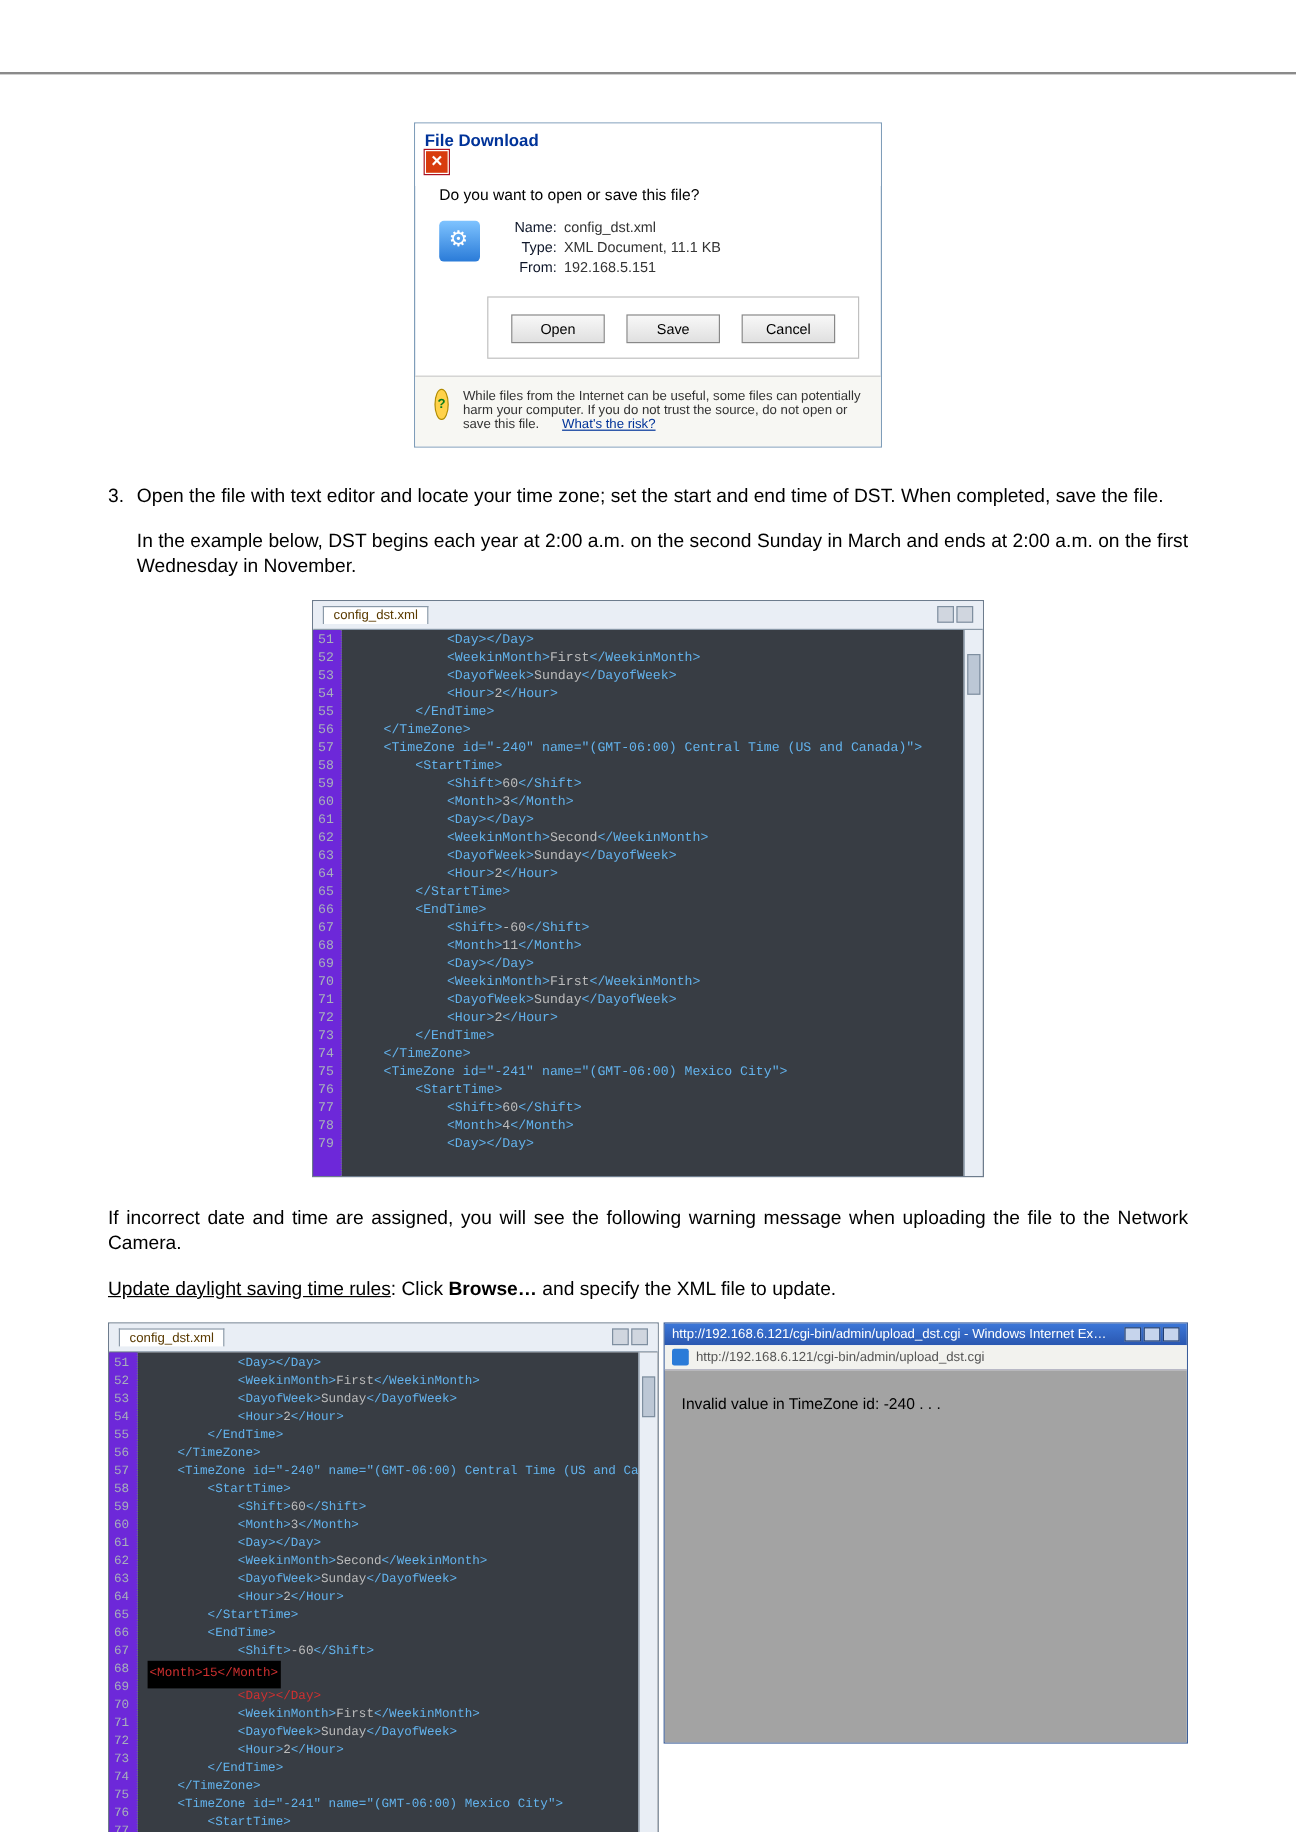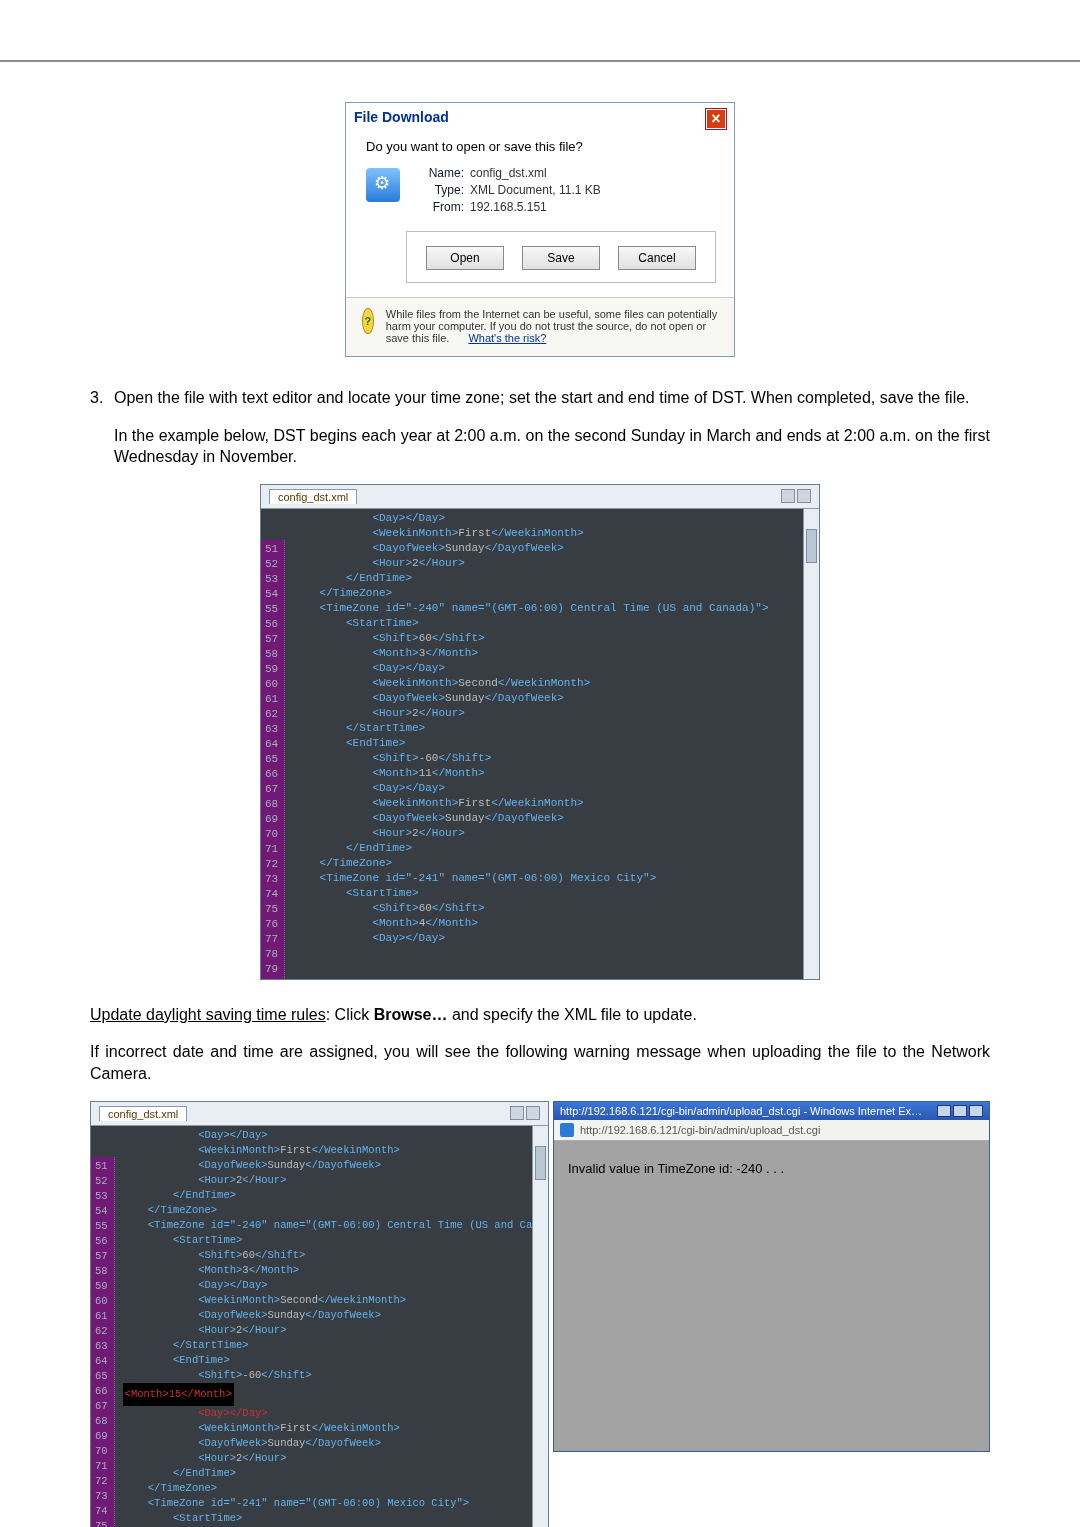--- a/index.html
+++ b/index.html
@@ -19,20 +19,21 @@
     margin: 0 auto 30px auto;
     border: 1px solid #7f9db9;
     background: #fff;
   }
   .fd-title {
     background: #fff;
     padding: 6px 8px 10px 8px;
     display: flex;
     justify-content: space-between;
     align-items: flex-start;
+    flex-direction: column;
   }
   .fd-title-text {
     color: #003399;
     font-weight: bold;
     font-size: 14px;
   }
   .fd-close {
     width: 20px; height: 20px;
     background: #d83c0e;
     color: #fff;
@@ -128,26 +129,25 @@
   .cs-tab .wbtns { display:flex; gap:2px;}
   .cs-tab .wbtn { width:14px;height:14px;background:#d0d6df;border:1px solid #7f8fa0;}
   .cs-body {
     background:#383d44;
     font-family: "Courier New", monospace;
     font-size: 11px;
     line-height: 15px;
     display:flex;
   }
   .cs-gutter {
-    background:#701a75;
+    background:#6d28d9;
     color:#a7b0bb;
     text-align:right;
-    padding: 2px 6px 2px 4px;
+    padding: 2px 6px 18px 4px;
     border-right:1px dotted #6a7482;
-    margin-top:31px;
   }
   .cs-code {
     color:#63b3ed;
     padding:2px 4px 2px 8px;
     white-space:pre;
     overflow:hidden;
     flex:1;
   }
   .cs-code .tag { color:#63b3ed; }
   .cs-code .txt { color:#bcbcbc; }
@@ -264,25 +264,25 @@
 <span class="tag">        &lt;StartTime&gt;</span>
 <span class="tag">            &lt;Shift&gt;<span class="txt">60</span>&lt;/Shift&gt;</span>
 <span class="tag">            &lt;Month&gt;<span class="txt">4</span>&lt;/Month&gt;</span>
 <span class="tag">            &lt;Day&gt;&lt;/Day&gt;</span></div>
       <div class="cs-scroll">
           <div class="thumb"></div>
         </div>
     </div>
   </div>
 
+  <div class="body-text">If incorrect date and time are assigned, you will see the following warning message when uploading the file to the Network Camera.</div>
+
   <div class="body-text">
     <span class="underline">Update daylight saving time rules</span><span>: Click </span><b>Browse…</b><span> and specify the XML file to update.</span>
   </div>
-
-  <div class="body-text">If incorrect date and time are assigned, you will see the following warning message when uploading the file to the Network Camera.</div>
 
   <div class="two-col">
     <div class="left">
       <div class="code-shot wide">
         <div class="cs-tab">
           <span class="tabname">config_dst.xml</span>
           <span class="wbtns">
             <span class="wbtn"></span>
             <span class="wbtn"></span>
           </span>

